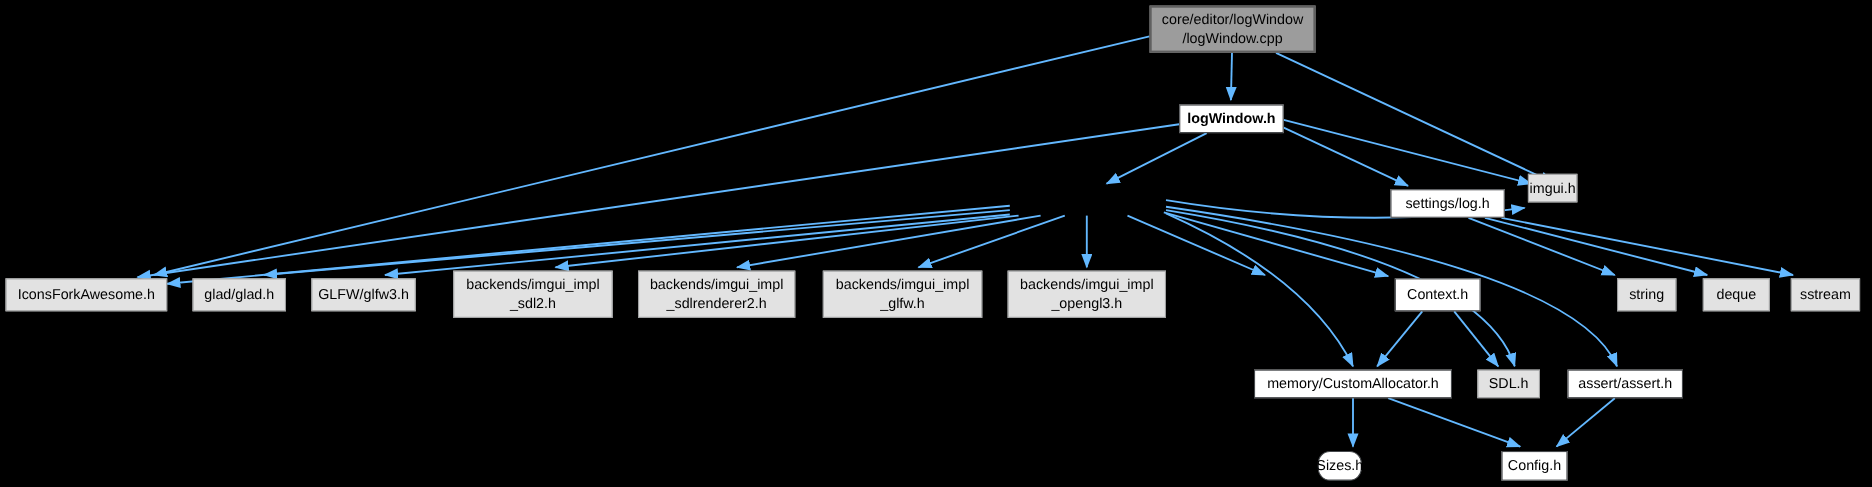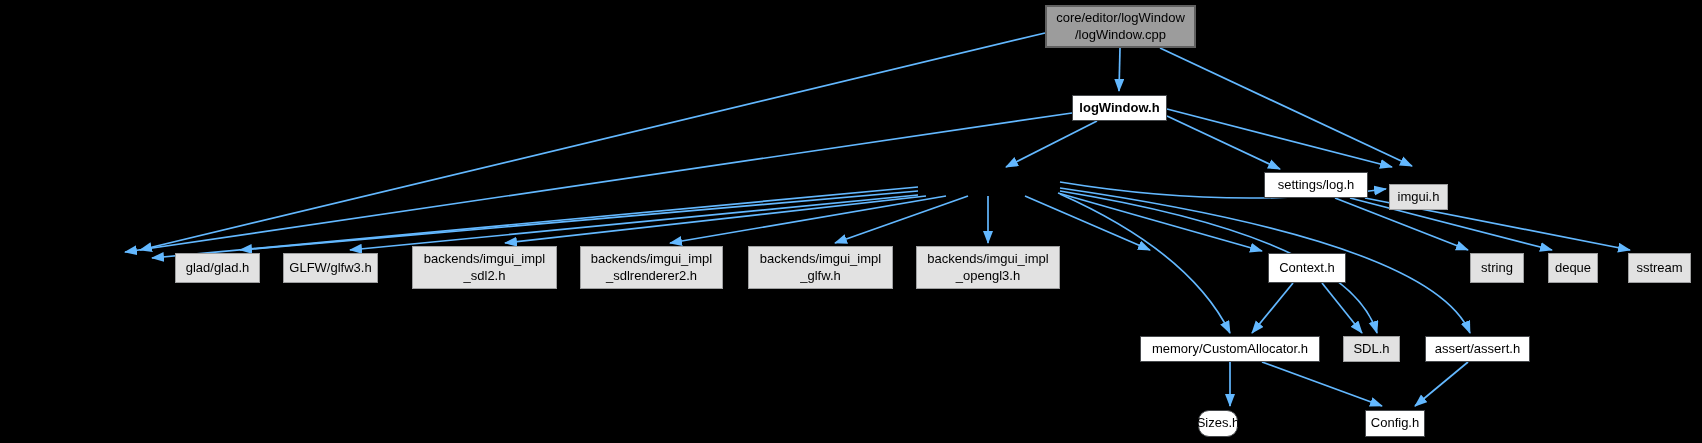--- a/index.html
+++ b/index.html
@@ -62,33 +62,34 @@
       <path d="M 1293 283 L 1252 333" fill="none" stroke="#63b8ff" stroke-width="1.7" marker-end="url(#arrow)"></path>
       <path d="M 1322 283 L 1362 333" fill="none" stroke="#63b8ff" stroke-width="1.7" marker-end="url(#arrow)"></path>
       <path d="M 1230 362 L 1230 406" fill="none" stroke="#63b8ff" stroke-width="1.7" marker-end="url(#arrow)"></path>
       <path d="M 1262 362 L 1382 406" fill="none" stroke="#63b8ff" stroke-width="1.7" marker-end="url(#arrow)"></path>
       <path d="M 1468 362 L 1415 406" fill="none" stroke="#63b8ff" stroke-width="1.7" marker-end="url(#arrow)"></path>
     </svg>
 <div class="node focus" style="left: 1045px; top: 5px; width: 151px; height: 43px;">core/editor/logWindow
 /logWindow.cpp</div>
     <div class="node internal" style="left: 1072px; top: 95px; width: 95px; height: 26px; font-weight: bold;">logWindow.h</div>
     <div class="node internal" style="left: 1264px; top: 172px; width: 104px; height: 26px;">settings/log.h</div>
-    <div class="node external" style="left: 1389px; top: 184px; width: 59px; height: 26px;">imgui.h</div>
+    <div class="node external" style="left: 1389px; top: 158px; width: 45px; height: 26px;">imgui.h</div>
+    <div class="node external" style="left: 5px; top: 253px; width: 147px; height: 30px;">IconsForkAwesome.h</div>
     <div class="node external" style="left: 175px; top: 253px; width: 85px; height: 30px;">glad/glad.h</div>
     <div class="node external" style="left: 283px; top: 253px; width: 95px; height: 30px;">GLFW/glfw3.h</div>
     <div class="node external" style="left: 412px; top: 246px; width: 145px; height: 43px;">backends/imgui_impl
 _sdl2.h</div>
     <div class="node external" style="left: 580px; top: 246px; width: 143px; height: 43px;">backends/imgui_impl
 _sdlrenderer2.h</div>
     <div class="node external" style="left: 748px; top: 246px; width: 145px; height: 43px;">backends/imgui_impl
 _glfw.h</div>
     <div class="node external" style="left: 916px; top: 246px; width: 144px; height: 43px;">backends/imgui_impl
 _opengl3.h</div>
     <div class="node internal" style="left: 1268px; top: 253px; width: 78px; height: 30px;">Context.h</div>
     <div class="node external" style="left: 1470px; top: 253px; width: 54px; height: 30px;">string</div>
-    <div class="node external" style="left: 1548px; top: 253px; width: 50px; height: 30px;">deque</div>
+    <div class="node external" style="left: 1548px; top: 253px; width: 61px; height: 30px;">deque</div>
     <div class="node external" style="left: 1628px; top: 253px; width: 63px; height: 30px;">sstream</div>
     <div class="node internal" style="left: 1140px; top: 336px; width: 180px; height: 26px;">memory/CustomAllocator.h</div>
     <div class="node external" style="left: 1343px; top: 336px; width: 57px; height: 26px;">SDL.h</div>
     <div class="node internal" style="left: 1425px; top: 336px; width: 105px; height: 26px;">assert/assert.h</div>
     <div class="node internal" style="left: 1198px; top: 410px; width: 40px; height: 27px; border-radius: 11px;">Sizes.h</div>
     <div class="node internal" style="left: 1365px; top: 410px; width: 60px; height: 27px;">Config.h</div>
   </div>
 
 </body></html>

